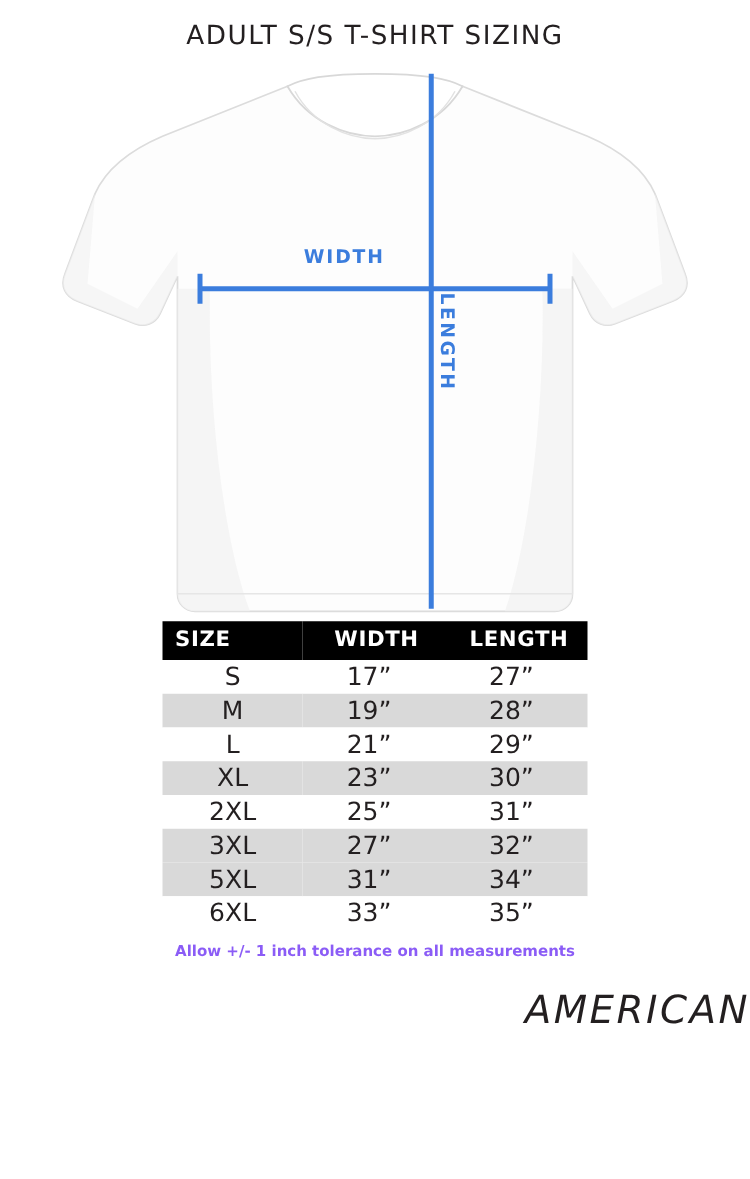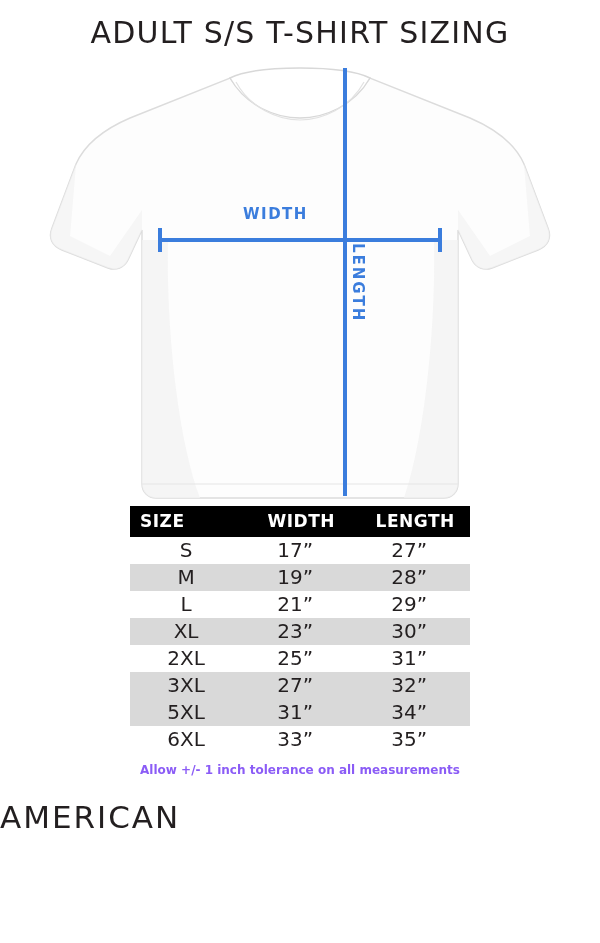--- a/index.html
+++ b/index.html
@@ -12,21 +12,21 @@
     height: 943px;
     position: relative;
     font-family: "Liberation Sans", sans-serif;
     color: #231f20;
     overflow: hidden;
   }
 
   
   .title {
     text-align: center;
-    font-size: 30px;
+    font-size: 21px;
     letter-spacing: 1.2px;
     font-weight: 400;
     color: #231f20;
     padding-top: 18px;
     line-height: 1;
     font-family: "DejaVu Sans", sans-serif;
   }
 
   
   .shirt-area {
@@ -103,22 +103,23 @@
     text-align: center;
     color: #8b5cf6;
     font-size: 12px;
     font-weight: bold;
     margin-top: 10px;
     font-family: "DejaVu Sans", sans-serif;
   }
 
   
   .brand {
-    text-align: left;
+    text-align: right;
     margin-top: 22px;
+    font-style: italic;
   }
   .brand-main {
     font-size: 31px;
     letter-spacing: 2px;
     color: #231f20;
     font-family: "DejaVu Sans", sans-serif;
   }
   .brand-sub {
     font-size: 13px;
     letter-spacing: 6px;

